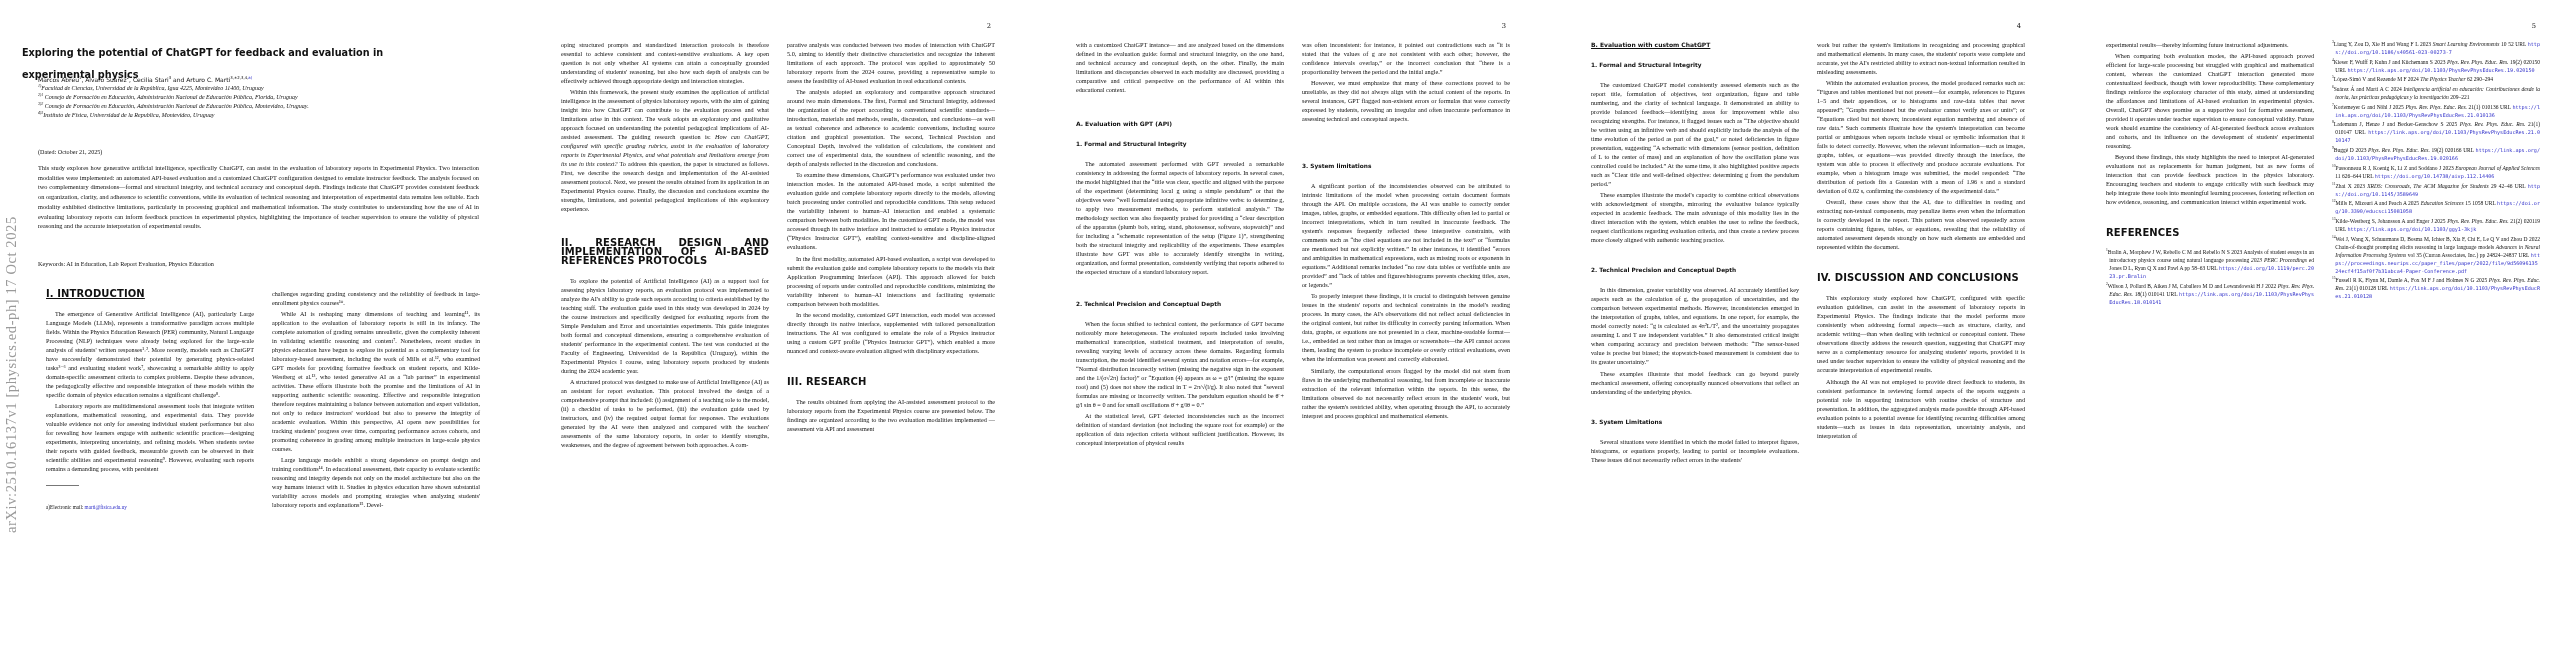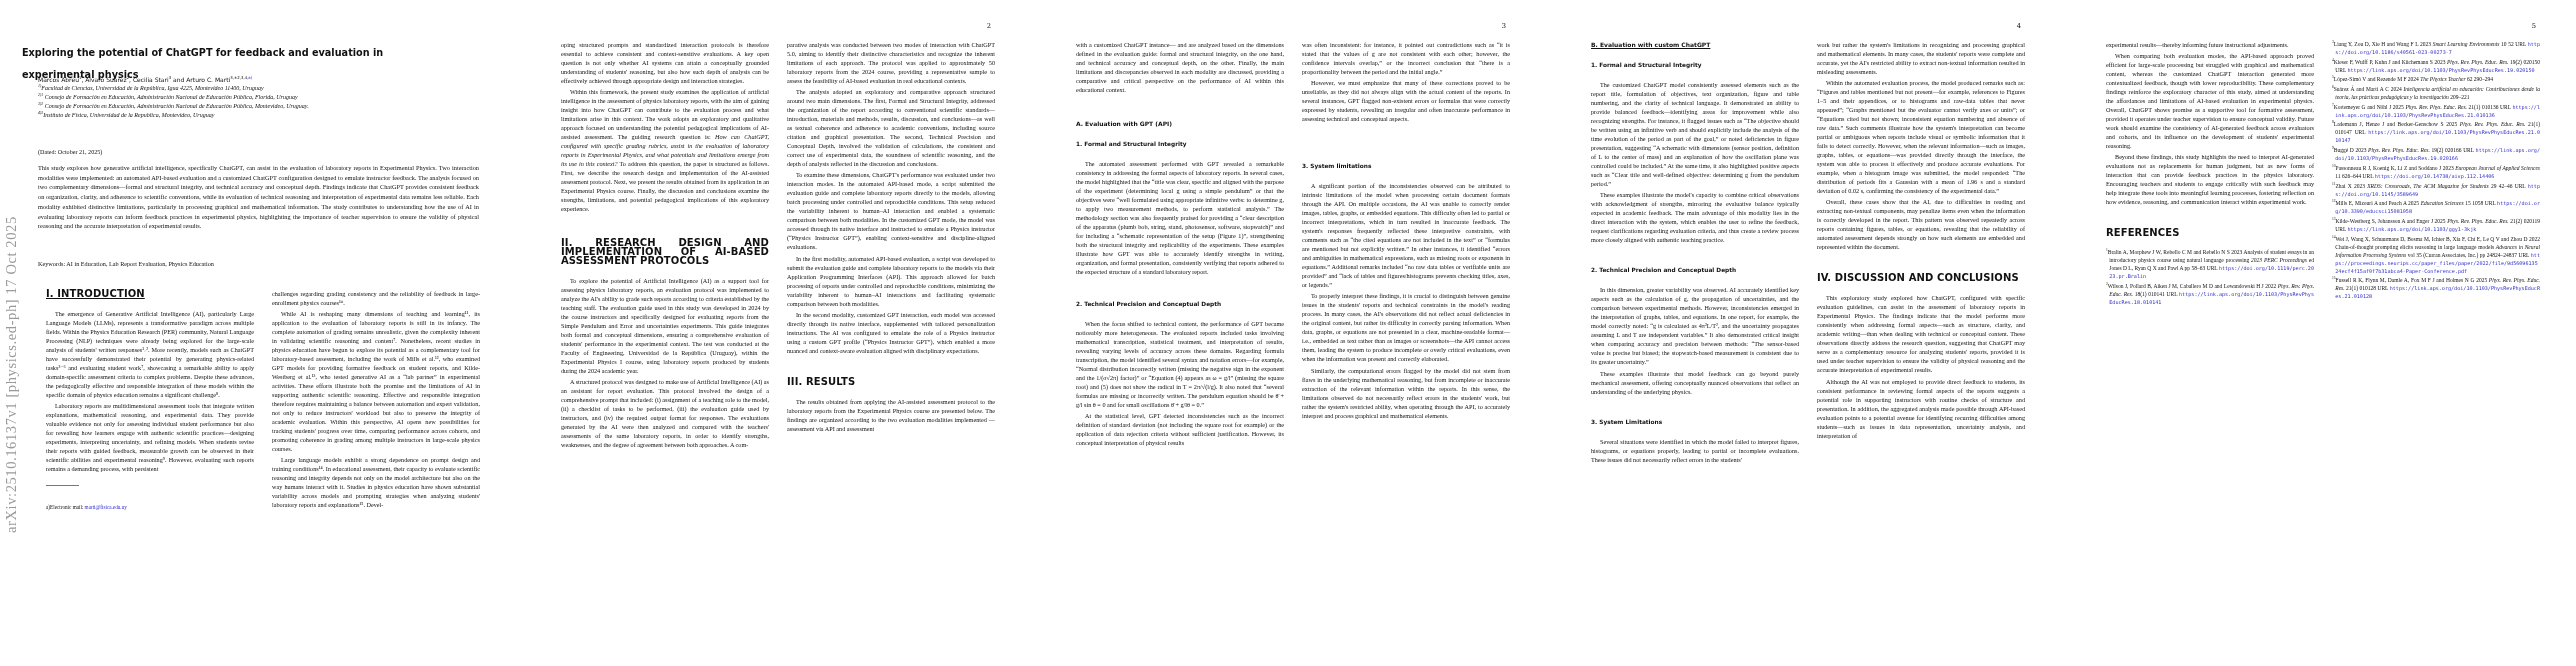--- a/index.html
+++ b/index.html
@@ -74,31 +74,31 @@
       </div>
     </div>
   </div>
 
   <div class="page">
     <div class="pnum">2</div>
     <div class="cols">
       <div class="col">
         <p class="noindent">oping structured prompts and standardized interaction protocols is therefore essential to achieve consistent and context-sensitive evaluations. A key open question is not only whether AI systems can attain a conceptually grounded understanding of students' reasoning, but also how such depth of analysis can be effectively achieved through appropriate design and interaction strategies.</p>
         <p><span>Within this framework, the present study examines the application of artificial intelligence in the assessment of physics laboratory reports, with the aim of gaining insight into how ChatGPT can contribute to the evaluation process and what limitations arise in this context. The work adopts an exploratory and qualitative approach focused on understanding the potential pedagogical implications of AI-assisted assessment. The guiding research question is: </span><i>How can ChatGPT, configured with specific grading rubrics, assist in the evaluation of laboratory reports in Experimental Physics, and what potentials and limitations emerge from its use in this context?</i><span> To address this question, the paper is structured as follows. First, we describe the research design and implementation of the AI-assisted assessment protocol. Next, we present the results obtained from its application in an Experimental Physics course. Finally, the discussion and conclusions examine the strengths, limitations, and potential pedagogical implications of this exploratory experience.</span></p>
-        <div class="sec" style="margin-top:24.5px">II.   RESEARCH DESIGN AND IMPLEMENTATION OF AI-BASED ASSESSMENT PROTOCOLS</div>
+        <div class="sec" style="margin-top:24.5px">II.   RESEARCH DESIGN AND IMPLEMENTATION OF AI-BASED REFERENCES PROTOCOLS</div>
         <p>To explore the potential of Artificial Intelligence (AI) as a support tool for assessing physics laboratory reports, an evaluation protocol was implemented to analyze the AI's ability to grade such reports according to criteria established by the teaching staff. The evaluation guide used in this study was developed in 2024 by the course instructors and specifically designed for evaluating reports from the Simple Pendulum and Error and uncertainties experiments. This guide integrates both formal and conceptual dimensions, ensuring a comprehensive evaluation of students' performance in the experimental context. The test was conducted at the Faculty of Engineering, Universidad de la República (Uruguay), within the Experimental Physics I course, using laboratory reports produced by students during the 2024 academic year.</p>
         <p>A structured protocol was designed to make use of Artificial Intelligence (AI) as an assistant for report evaluation. This protocol involved the design of a comprehensive prompt that included: (i) assignment of a teaching role to the model, (ii) a checklist of tasks to be performed, (iii) the evaluation guide used by instructors, and (iv) the required output format for responses. The evaluations generated by the AI were then analyzed and compared with the teachers' assessments of the same laboratory reports, in order to identify strengths, weaknesses, and the degree of agreement between both approaches. A com-</p>
       </div>
       <div class="col">
         <p class="noindent">parative analysis was conducted between two modes of interaction with ChatGPT 5.0, aiming to identify their distinctive characteristics and recognize the inherent limitations of each approach. The protocol was applied to approximately 50 laboratory reports from the 2024 course, providing a representative sample to assess the feasibility of AI-based evaluation in real educational contexts.</p>
         <p>The analysis adopted an exploratory and comparative approach structured around two main dimensions. The first, Formal and Structural Integrity, addressed the organization of the report according to conventional scientific standards—introduction, materials and methods, results, discussion, and conclusions—as well as textual coherence and adherence to academic conventions, including source citation and graphical presentation. The second, Technical Precision and Conceptual Depth, involved the validation of calculations, the consistent and correct use of experimental data, the soundness of scientific reasoning, and the depth of analysis reflected in the discussion and conclusions.</p>
         <p>To examine these dimensions, ChatGPT's performance was evaluated under two interaction modes. In the automated API-based mode, a script submitted the evaluation guide and complete laboratory reports directly to the models, allowing batch processing under controlled and reproducible conditions. This setup reduced the variability inherent to human–AI interaction and enabled a systematic comparison between both modalities. In the customized GPT mode, the model was accessed through its native interface and instructed to emulate a Physics instructor (“Physics Instructor GPT”), enabling context-sensitive and discipline-aligned evaluations.</p>
         <p>In the first modality, automated API-based evaluation, a script was developed to submit the evaluation guide and complete laboratory reports to the models via their Application Programming Interfaces (API). This approach allowed for batch processing of reports under controlled and reproducible conditions, minimizing the variability inherent to human–AI interactions and facilitating systematic comparison between both modalities.</p>
         <p>In the second modality, customized GPT interaction, each model was accessed directly through its native interface, supplemented with tailored personalization instructions. The AI was configured to emulate the role of a Physics instructor using a custom GPT profile (“Physics Instructor GPT”), which enabled a more nuanced and context-aware evaluation aligned with disciplinary expectations.</p>
-        <div class="sec" style="margin-top:22px">III.   RESULTS</div>
+        <div class="sec" style="margin-top:22px">III.   RESEARCH</div>
         <p>The results obtained from applying the AI-assisted assessment protocol to the laboratory reports from the Experimental Physics course are presented below. The findings are organized according to the two evaluation modalities implemented —assessment via API and assessment</p>
       </div>
     </div>
   </div>
 
   <div class="page">
     <div class="pnum">3</div>
     <div class="cols">
       <div class="col">
         <p class="noindent">with a customized ChatGPT instance— and are analyzed based on the dimensions defined in the evaluation guide: formal and structural integrity, on the one hand, and technical accuracy and conceptual depth, on the other. Finally, the main limitations and discrepancies observed in each modality are discussed, providing a comparative and critical perspective on the performance of AI within this educational context.</p>

